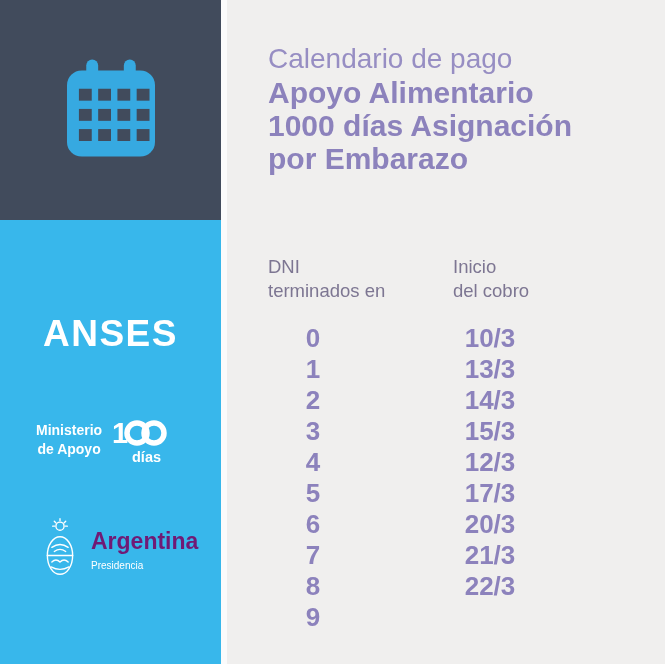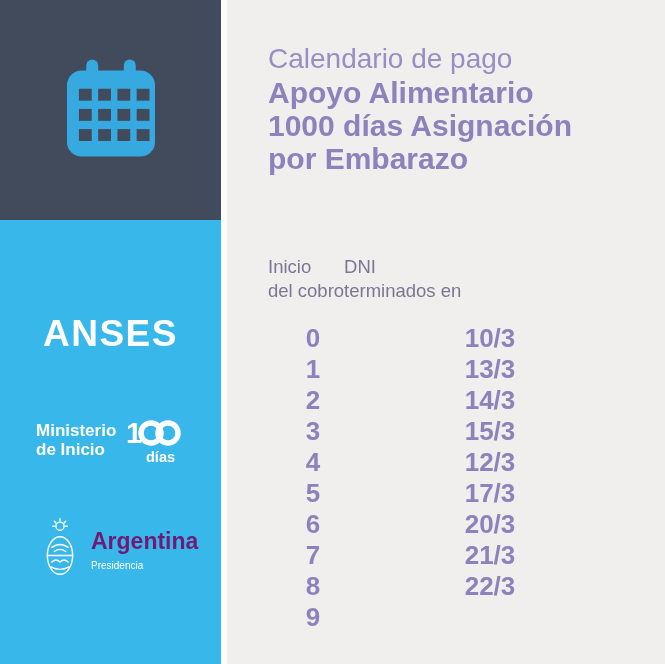--- a/index.html
+++ b/index.html
@@ -23,22 +23,23 @@
     position: absolute; top: 93px; left: 0; width: 100%;
     text-align: center; color: #ffffff; font-weight: bold;
     font-size: 37px; letter-spacing: 1.5px;
   }
 
   .ministry-row {
     position: absolute; top: 196px; left: 36px;
     display: flex; align-items: center; gap: 10px;
   }
   .ministry-text {
-    color: #ffffff; font-weight: bold; font-size: 17px; line-height: 19px;
+    color: #ffffff; font-weight: bold; font-size: 14px; line-height: 19px;
     white-space: nowrap;
+    text-align: center;
   }
   .dias-logo { display: block; }
   .dias-logo text { font-family: "Liberation Sans", sans-serif; }
 
   .argentina-block {
     position: absolute; top: 298px; left: 42px;
     display: flex; align-items: center; gap: 13px;
   }
   .arg-text .arg-name { color: #701a75; font-weight: bold; font-size: 23px; line-height: 26px; }
   .arg-text .arg-sub  { color: #ffffff; font-size: 10px; line-height: 19px; margin-top: 2px; }
@@ -91,21 +92,21 @@
       </span>
     </div>
 
     <div class="blue-panel">
 
       <div class="anses">ANSES</div>
 
       <div class="ministry-row">
         <div class="ministry-text">
           <div>Ministerio</div>
-          <div>de Inicio</div>
+          <div>de Apoyo</div>
         </div>
         <span>
           <svg class="dias-logo" width="58" height="48" viewBox="0 0 58 48" xmlns="http://www.w3.org/2000/svg">
             <text x="0" y="27" font-size="29" font-weight="bold" fill="#FFFFFF">1</text>
             <circle cx="25" cy="17" r="10" fill="none" stroke="#FFFFFF" stroke-width="5.5"></circle>
             <circle cx="42" cy="17" r="10" fill="none" stroke="#FFFFFF" stroke-width="5.5"></circle>
             <text x="33.5" y="21" font-size="11" fill="#FFFFFF" text-anchor="middle">♥</text>
             <text x="20" y="46" font-size="14.5" font-weight="bold" fill="#FFFFFF">días</text>
           </svg>
         </span>
@@ -140,28 +141,28 @@
   <div class="right-panel">
 
     <div>
       <div class="subtitle">Calendario de pago</div>
       <div class="title-line">Apoyo Alimentario</div>
       <div class="title-line">1000 días Asignación</div>
       <div class="title-line">por Embarazo</div>
     </div>
 
     <div class="table-headers">
+      <div class="hdr hdr-col1">
+        <div>DNI</div>
+        <div>terminados en</div>
+      </div>
       <div class="hdr hdr-col2">
         <div>Inicio</div>
         <div>del cobro</div>
       </div>
-      <div class="hdr hdr-col1">
-        <div>DNI</div>
-        <div>terminados en</div>
-      </div>
     </div>
 
     <div class="rows">
       <div class="row">
         <div class="cell-dni">0</div>
         <div class="cell-date">10/3</div>
       </div>
       <div class="row">
         <div class="cell-dni">1</div>
         <div class="cell-date">13/3</div>

